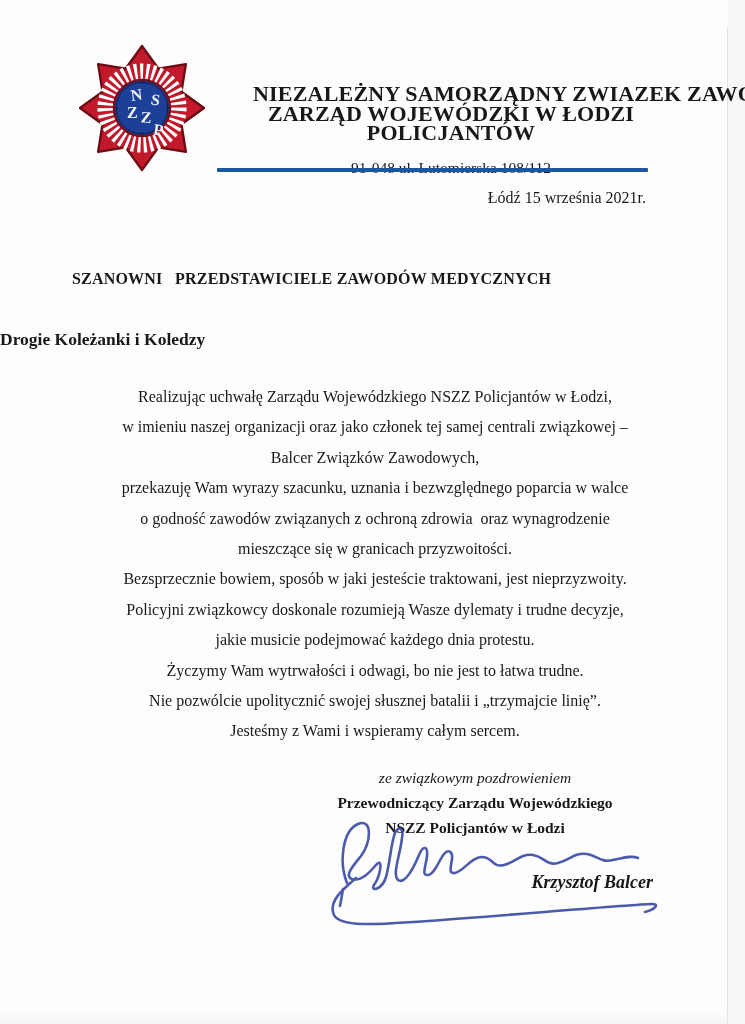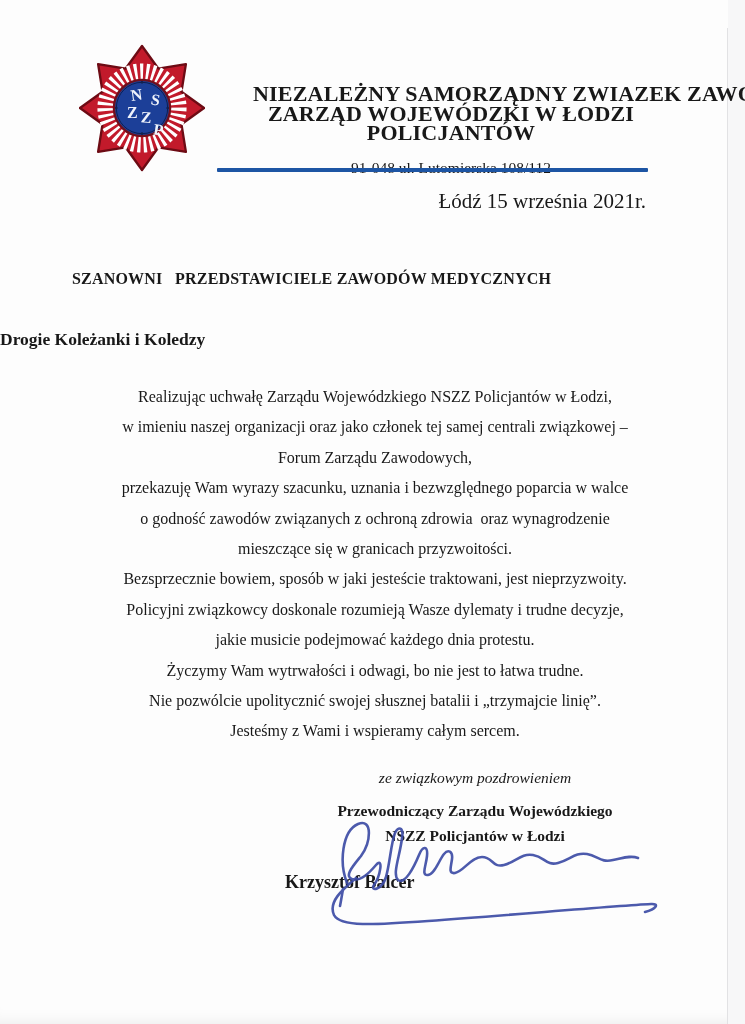--- a/index.html
+++ b/index.html
@@ -31,21 +31,21 @@
     text-align:center; line-height:19.5px;
   }
   .org-line { font-weight:bold; font-size:22px; letter-spacing:.2px; white-space:nowrap; }
   .org-address { font-size:15.5px; margin-top:15px; }
   .lh-rule {
     position:absolute; left:217px; top:168px; width:431px; height:3.5px;
     background:#1d55a4; border-radius:1px;
   }
   .dateline {
     position:absolute; top:189px; right:99px;
-    font-size:21px; white-space:pre;
+    font-size:16px; white-space:pre;
   }
 
   
   .salutation-title {
     position:absolute; top:270px; left:0; width:669px; padding-right:46px;
     text-align:center; font-weight:bold; font-size:16px; letter-spacing:.2px;
     white-space:pre-wrap;
   }
   .salutation-sub {
     position:absolute; top:329px; left:0; width:745px; padding-right:10px;
@@ -60,25 +60,25 @@
   .body-line {
     font-size:16px; line-height:30.4px; white-space:pre-wrap;
   }
 
   
   .closing {
     position:absolute; top:769px; left:285px; width:380px;
     text-align:center;
   }
   .valediction { font-style:italic; font-size:15.5px; }
-  .signer-title { font-weight:bold; font-size:15.5px; margin-top:14px; line-height:20px; }
+  .signer-title { font-weight:bold; font-size:15.5px; margin-top:6px; line-height:20px; }
   .signer-title-2 { font-weight:bold; font-size:15.5px; margin-top:5px; line-height:20px; }
   .signer-name {
     position:absolute; top:103px; left:0; width:368px;
-    text-align:left; font-weight:bold; font-size:18px;
+    text-align:right; font-weight:bold; font-style:italic; font-size:18px;
   }
   .signature-svg {
     position:absolute; left:325px; top:815px; width:345px; height:122px;
     opacity:.92;
   }
 </style>
 </head>
 <body>
 
 <div class="page">
@@ -116,21 +116,21 @@
   <div class="lh-rule"></div>
 
   <div class="dateline">Łódź 15 września 2021r.</div>
 
   <div class="salutation-title">SZANOWNI   PRZEDSTAWICIELE ZAWODÓW MEDYCZNYCH</div>
   <div class="salutation-sub">Drogie Koleżanki i Koledzy</div>
 
   <div class="letter-body">
       <p class="body-line">Realizując uchwałę Zarządu Wojewódzkiego NSZZ Policjantów w Łodzi,</p>
       <p class="body-line">w imieniu naszej organizacji oraz jako członek tej samej centrali związkowej –</p>
-      <p class="body-line">Forum Zarządu Zawodowych,</p>
+      <p class="body-line">Balcer Związków Zawodowych,</p>
       <p class="body-line">przekazuję Wam wyrazy szacunku, uznania i bezwzględnego poparcia w walce</p>
       <p class="body-line">o godność zawodów związanych z ochroną zdrowia  oraz wynagrodzenie</p>
       <p class="body-line">mieszczące się w granicach przyzwoitości.</p>
       <p class="body-line">Bezsprzecznie bowiem, sposób w jaki jesteście traktowani, jest nieprzyzwoity.</p>
       <p class="body-line">Policyjni związkowcy doskonale rozumieją Wasze dylematy i trudne decyzje,</p>
       <p class="body-line">jakie musicie podejmować każdego dnia protestu.</p>
       <p class="body-line">Życzymy Wam wytrwałości i odwagi, bo nie jest to łatwa trudne.</p>
       <p class="body-line">Nie pozwólcie upolitycznić swojej słusznej batalii i „trzymajcie linię”.</p>
       <p class="body-line">Jesteśmy z Wami i wspieramy całym sercem.</p>
     </div>

